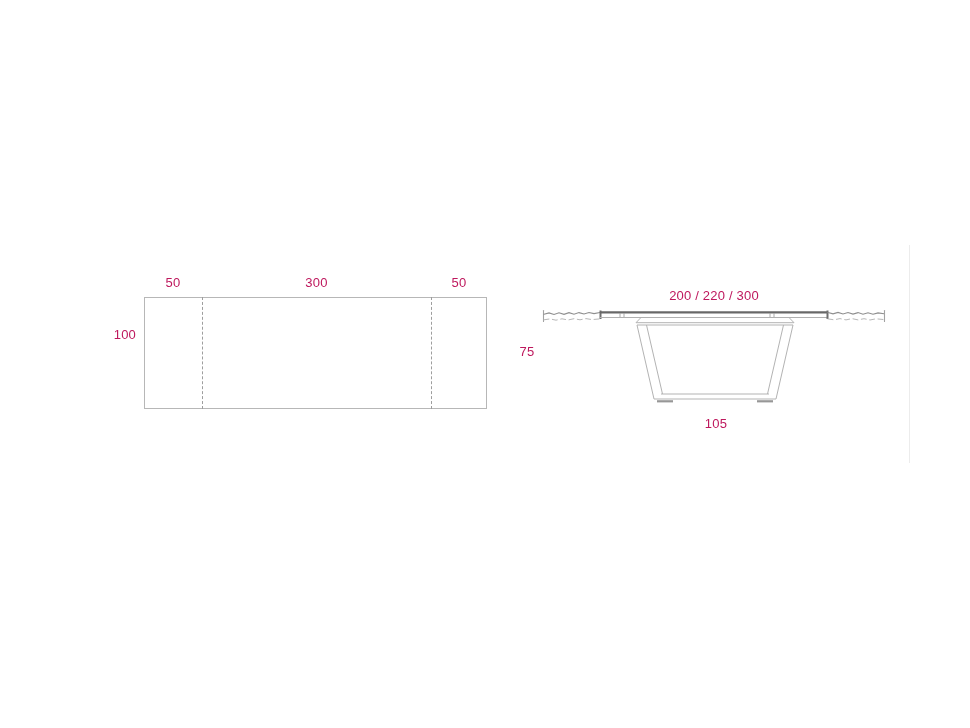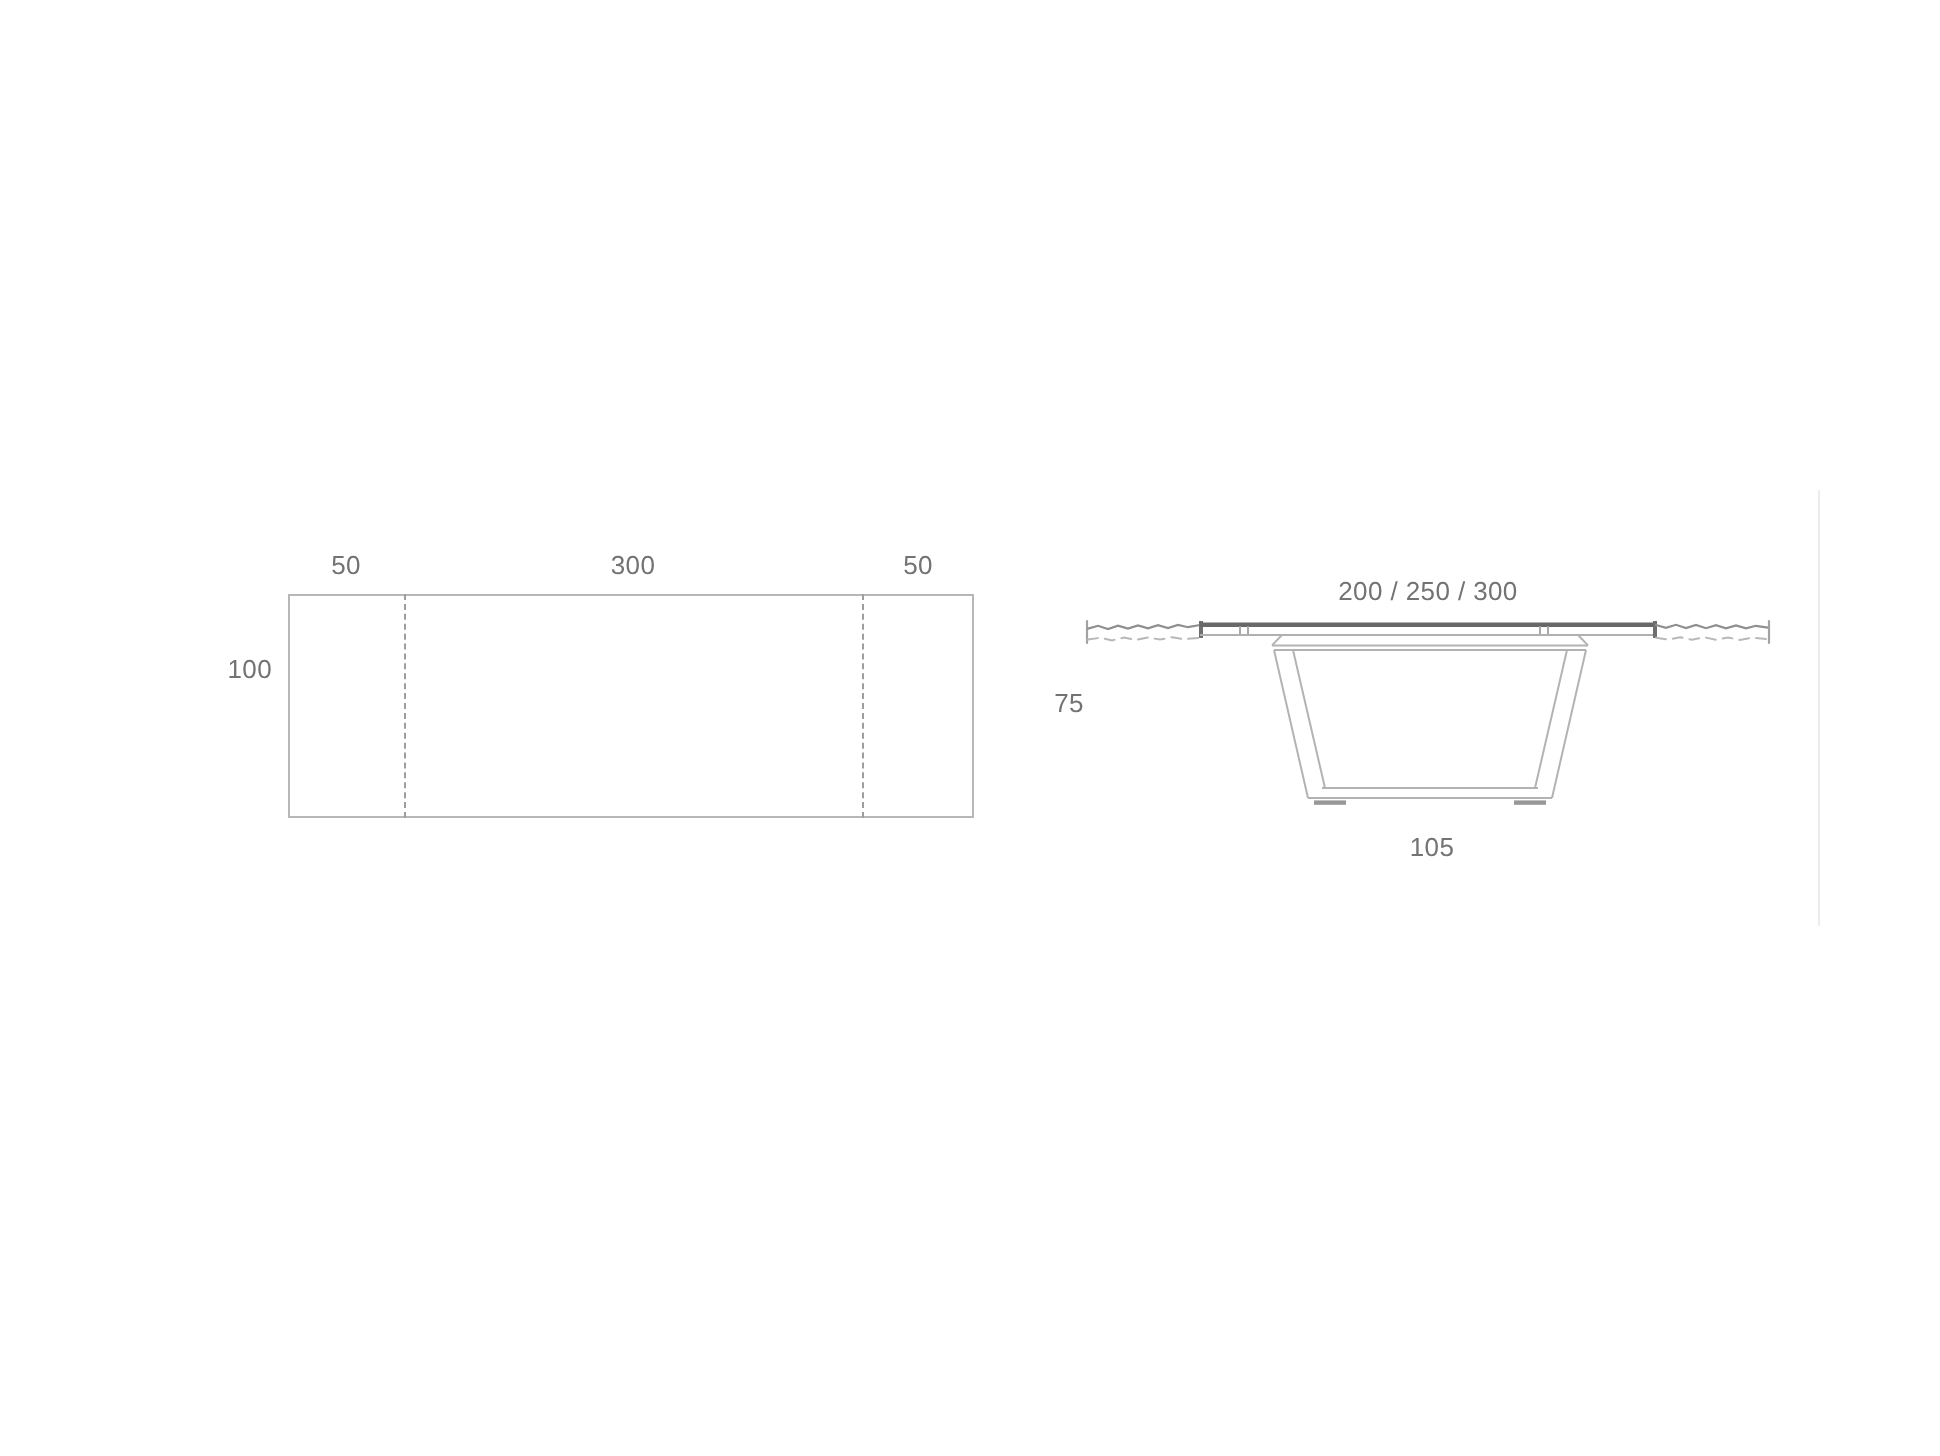--- a/index.html
+++ b/index.html
@@ -9,21 +9,21 @@
     width: 970px;
     height: 728px;
     background: #ffffff;
     overflow: hidden;
     font-family: "Liberation Sans", sans-serif;
   }
   .dim-label {
     position: absolute;
     font-size: 13px;
     line-height: 14px;
-    color: #737373;
+    color: #be185d;
     letter-spacing: 0.2px;
     text-align: center;
     white-space: nowrap;
   }
   
   .tv-rect {
     position: absolute;
     left: 144px; top: 297px;
     width: 343px; height: 112px;
     border: 1px solid #b7b7b7;
@@ -42,21 +42,21 @@
   .lbl-200      { left: 202px; width: 229px; top: 276px; }
   .lbl-50-right { left: 431px; width: 56px;  top: 276px; }
   .lbl-100      { left: 92px;  width: 44px;  top: 328px; text-align: right; }
   
   .sv-svg {
     position: absolute;
     left: 505px; top: 300px;
     width: 400px; height: 115px;
   }
   .lbl-lengths { left: 598px; width: 232px; top: 289px; }
-  .lbl-75      { left: 512px; width: 30px;  top: 345px; text-align: right; }
+  .lbl-75      { left: 512px; width: 30px;  top: 345px; }
   .lbl-105     { left: 686px; width: 60px;  top: 405px; margin-top: 12px; }
   
   .page-divider {
     position: absolute;
     left: 909px; top: 245px;
     width: 1px; height: 218px;
     background: #ececec;
   }
 </style>
 </head>
@@ -118,19 +118,19 @@
         <path d="M156,94 H264"></path>
         <path d="M149,99 H271"></path>
       </g>
 
       <g stroke="#979797" stroke-width="2.2">
         <path d="M152,101.3 H168"></path>
         <path d="M252,101.3 H268"></path>
       </g>
     </svg>
 
-    <div class="dim-label lbl-lengths">200 / 250 / 300</div>
+    <div class="dim-label lbl-lengths">200 / 220 / 300</div>
     <div class="dim-label lbl-75">75</div>
     <div class="dim-label lbl-105">105</div>
   </div>
 
   <div class="page-divider"></div>
 </div>
 
 </body></html>

